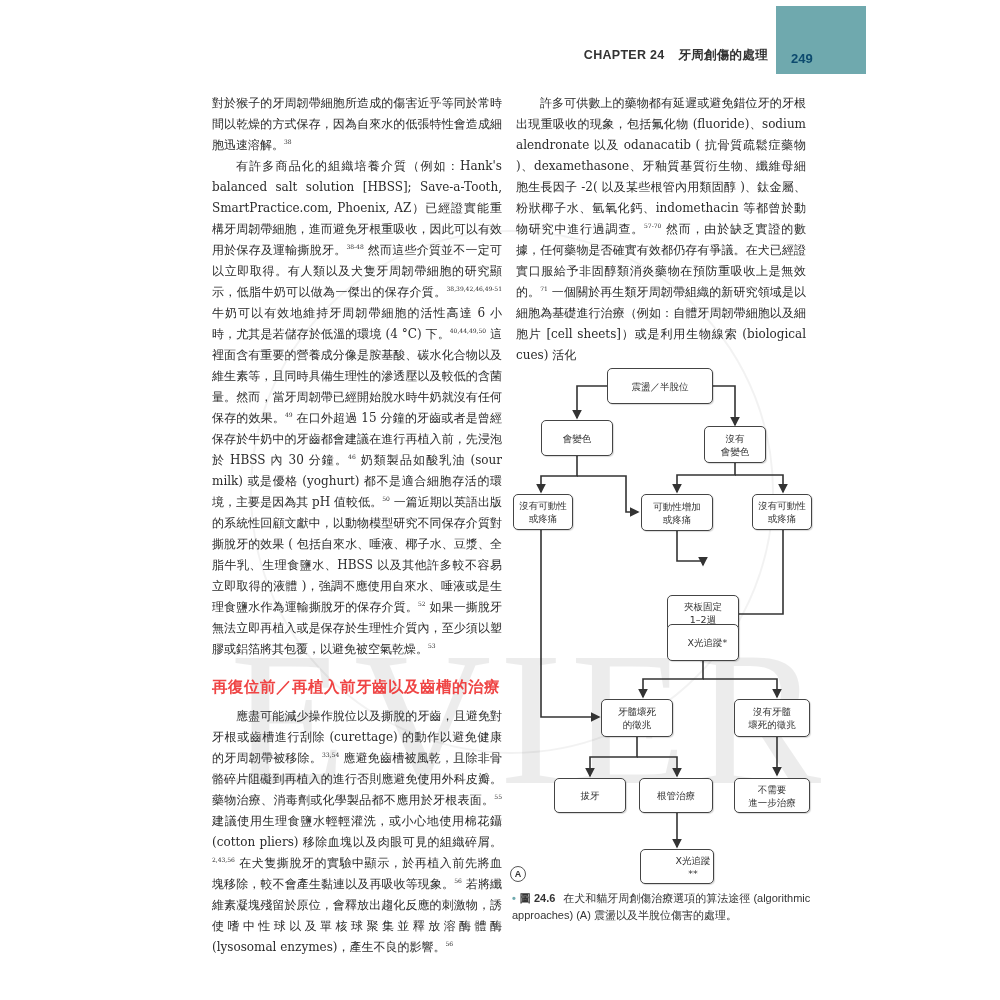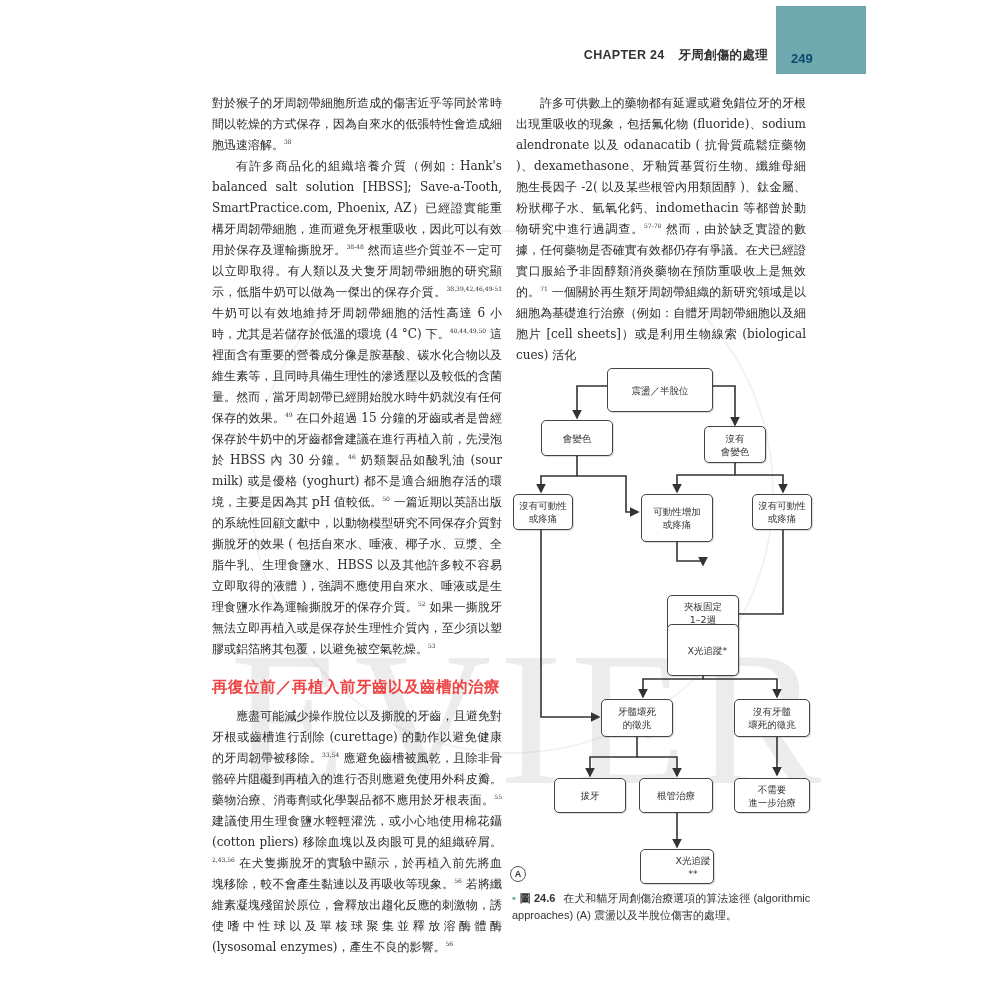--- a/index.html
+++ b/index.html
@@ -137,33 +137,33 @@
       <polyline points="541,530 541,717 599,717" marker-end="url(#arr)"></polyline>
 
       <polyline points="637,737 637,757 590,757 590,776" marker-end="url(#arr)"></polyline>
       <polyline points="637,757 677,757 677,776" marker-end="url(#arr)"></polyline>
 
       <line x1="777" y1="737" x2="777" y2="775" marker-end="url(#arr)"></line>
 
       <line x1="677" y1="813" x2="677" y2="847" marker-end="url(#arr)"></line>
     </g>
   </svg>
-  <div class="node" style="left:607px;top:368px;width:106px;height:44px;">震盪／半脫位</div>
+  <div class="node" style="left:607px;top:368px;width:106px;height:36px;">震盪／半脫位</div>
   <div class="node" style="left:541px;top:420px;width:72px;height:36px;">會變色</div>
   <div class="node" style="left:704px;top:426px;width:62px;height:37px;">沒有
 會變色</div>
   <div class="node" style="left:513px;top:494px;width:60px;height:36px;">沒有可動性
 或疼痛</div>
-  <div class="node" style="left:641px;top:494px;width:72px;height:48px;">可動性增加
+  <div class="node" style="left:641px;top:494px;width:72px;height:37px;">可動性增加
 或疼痛</div>
   <div class="node" style="left:752px;top:494px;width:60px;height:36px;">沒有可動性
 或疼痛</div>
   <div class="node" style="left:667px;top:567px;width:72px;height:36px;margin-top:28px;">夾板固定
 1–2週</div>
-  <div class="node" style="left:667px;top:624px;width:72px;height:52px;padding-left:9px;">X光追蹤*</div>
+  <div class="node" style="left:667px;top:624px;width:72px;height:37px;padding-left:9px;">X光追蹤*</div>
   <div class="node" style="left:601px;top:699px;width:72px;height:38px;">牙髓壞死
 的徵兆</div>
   <div class="node" style="left:734px;top:699px;width:76px;height:38px;">沒有牙髓
 壞死的徵兆</div>
   <div class="node" style="left:554px;top:778px;width:72px;height:35px;">拔牙</div>
   <div class="node" style="left:639px;top:778px;width:74px;height:35px;">根管治療</div>
   <div class="node" style="left:734px;top:778px;width:76px;height:35px;">不需要
 進一步治療</div>
   <div class="node" style="left:640px;top:849px;width:74px;height:35px;padding-left:32px;">X光追蹤**</div>
 </div>

